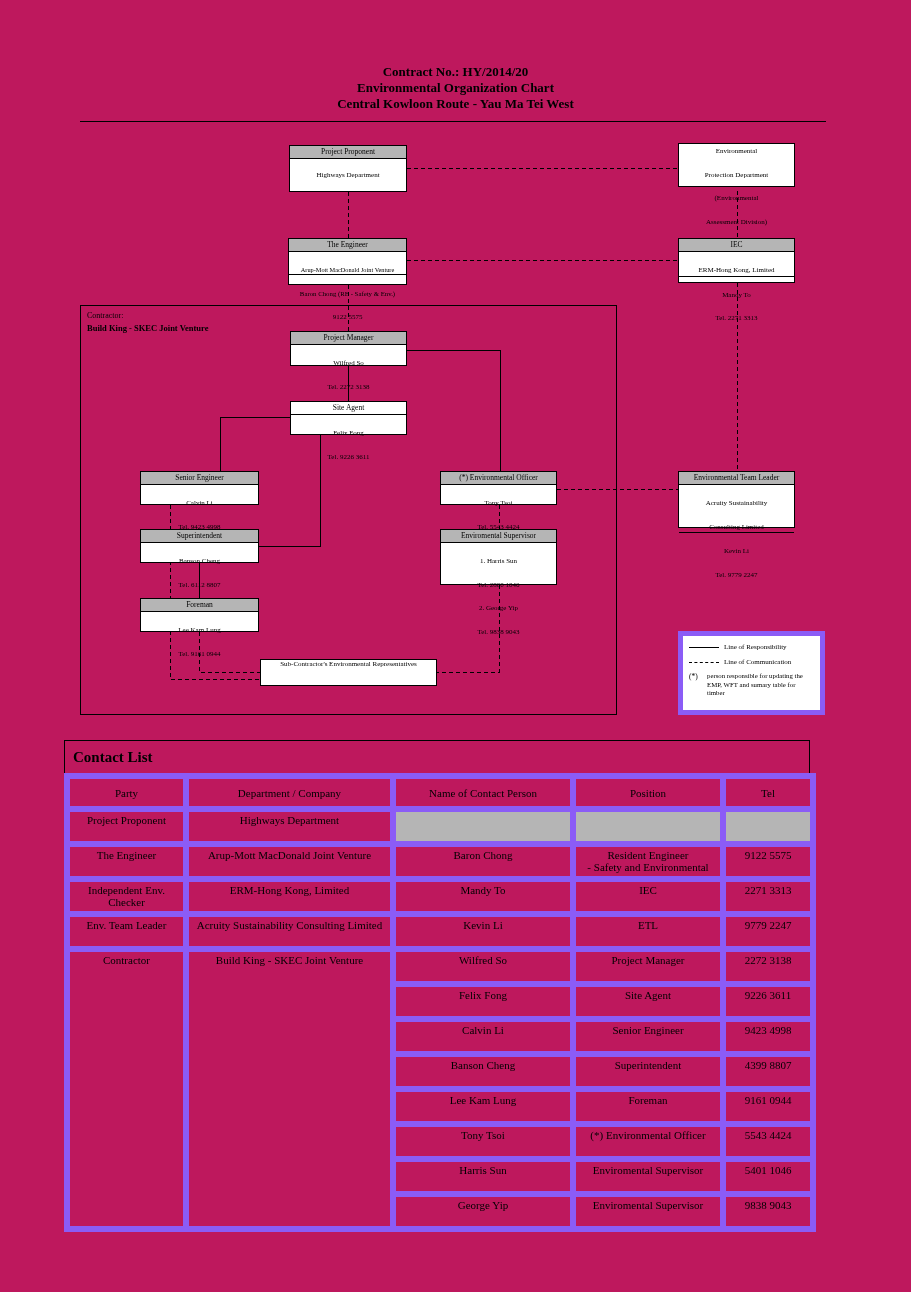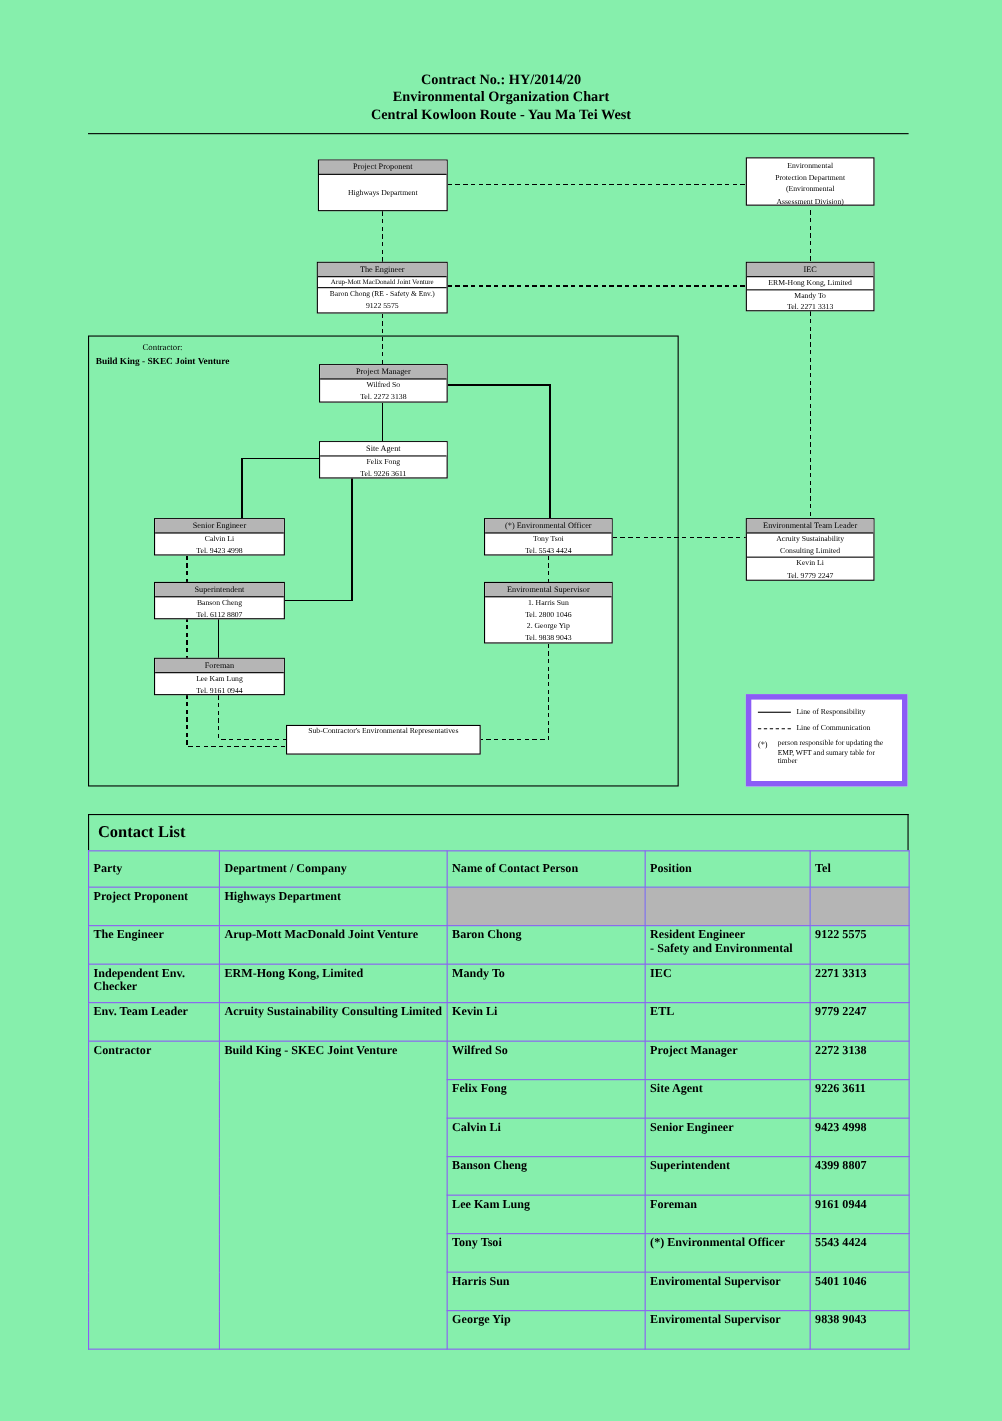--- a/index.html
+++ b/index.html
@@ -1,54 +1,54 @@
 <!DOCTYPE html>
 <html><head>
 <meta charset="utf-8">
 <style>
   html,body{margin:0;padding:0;background:#888;}
   .page{
-    position:relative;width:911px;height:1292px;background:#86efac;
+    position:relative;width:911px;height:1292px;background:#be185d;
     font-family:"Liberation Serif", serif;color:#000;overflow:hidden;
   }
   
   .doc-header{position:absolute;top:64px;left:0;width:100%;text-align:center;
     font-weight:bold;font-size:13px;line-height:16px;}
   .header-rule{position:absolute;left:80px;top:121px;width:746px;border-top:1px solid #000;}
 
   
   .connectors{position:absolute;left:0;top:0;z-index:0;}
   .obox{position:absolute;border:1px solid #000;background:#fff;box-sizing:border-box;
     text-align:center;z-index:2;font-size:7px;}
   .obox .bar{background:#b5b5b5;border-bottom:1px solid #000;font-size:7.5px;
     line-height:12px;height:12px;overflow:hidden;}
-  .obox .ln{line-height:10.5px;}
+  .obox .ln{line-height:10.5px;margin-top:13px;}
   .obox .ln.sep{border-bottom:1px solid #000;}
   .obox .fillcenter{display:flex;align-items:center;justify-content:center;}
   .contractor-frame{position:absolute;left:80px;top:305px;width:537px;height:410px;
     border:1px solid #000;box-sizing:border-box;z-index:1;background:transparent;}
-  .contractor-label{position:absolute;left:87px;top:310px;z-index:2;font-size:8px;line-height:12px;text-align:center;}
+  .contractor-label{position:absolute;left:87px;top:310px;z-index:2;font-size:8px;line-height:12px;text-align:left;}
   .contractor-label b{font-size:8.5px;}
   .legend-box{position:absolute;left:678px;top:631px;width:147px;height:84px;
     border:5px solid #8b5cf6;box-sizing:border-box;z-index:2;background:#fff;font-size:7px;}
   .legend-row{display:flex;align-items:center;margin:7px 6px 0 6px;}
   .legend-row .sample{width:30px;height:0;margin-right:5px;flex:0 0 30px;}
   .sample.solid{border-top:1px solid #000;}
   .sample.dashed{border-top:1px dashed #000;}
   .legend-note{display:flex;align-items:flex-start;margin:6px 6px 0 6px;text-align:left;}
   .legend-note .star{flex:0 0 18px;font-size:7.5px;}
   .legend-note .note{font-size:6.8px;line-height:8.5px;width:105px;}
 
   
-  .contact-wrap{position:absolute;left:80px;top:740px;width:746px;z-index:2;}
+  .contact-wrap{position:absolute;left:64px;top:740px;width:746px;z-index:2;}
   .contact-title{border:1px solid #000;border-bottom:none;box-sizing:border-box;
     height:33px;line-height:33px;padding-left:8px;font-weight:bold;font-size:15px;}
   table.contact{border-collapse:collapse;table-layout:fixed;width:746px;font-size:11px;}
-  table.contact th, table.contact td{border:1px solid #8b5cf6;padding:2px 4px;box-sizing:border-box;
-    text-align:left;font-weight:bold;overflow:hidden;}
+  table.contact th, table.contact td{border:6px solid #8b5cf6;padding:2px 4px;box-sizing:border-box;
+    text-align:center;font-weight:normal;overflow:hidden;}
   table.contact th{height:33px;vertical-align:middle;}
   table.contact td{height:35px;vertical-align:top;}
   th.center{text-align:center;}
   td.gray{background:#b5b5b5;}
   .preline{white-space:pre-line;}
 </style>
 </head>
 <body>
 
 <div class="page">

